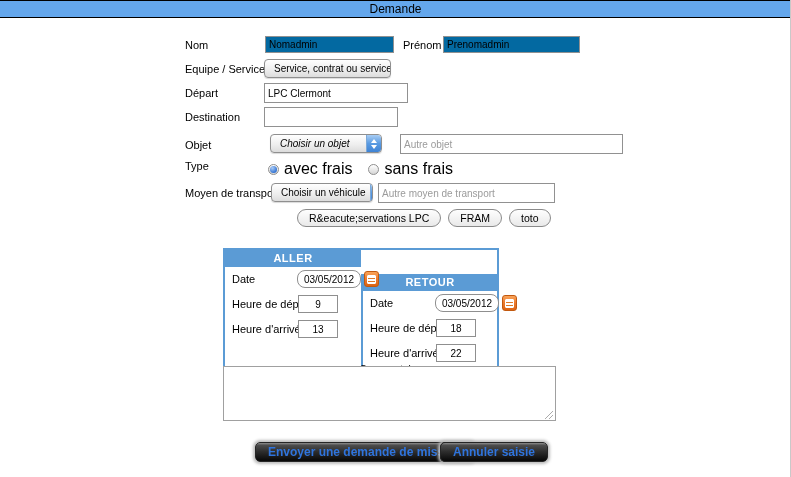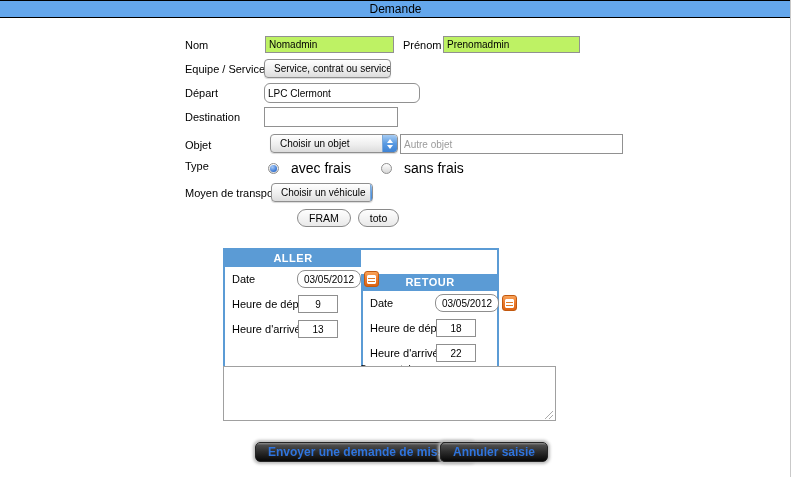--- a/index.html
+++ b/index.html
@@ -16,40 +16,40 @@
     text-align:center; line-height:16px; font-size:12px;
   }
   
   .lbl { position:absolute; white-space:nowrap; font-size:11px; }
   
   .txt {
     position:absolute; border:1px solid #919191; background:#fff;
     font-family:"Liberation Sans", sans-serif; font-size:10px; color:#000;
     padding:0 3px; outline:none;
   }
-  .txt.readonly { background:#bef264; }
+  .txt.readonly { background:#0369a1; }
   .txt::placeholder { color:#9b9b9b; }
   
   .macselect {
     position:absolute; height:19px; display:flex; align-items:center;
     border:1px solid #8f8f8f; border-radius:4px;
     background:linear-gradient(#ffffff,#ededed 60%,#dcdcdc);
     box-shadow:0 1px 1px rgba(0,0,0,0.15); cursor:default; overflow:hidden;
   }
   .macselect .val { flex:1; padding:0 4px 0 9px; font-size:10px; white-space:nowrap; }
   .macselect .stepper {
     width:15px; align-self:stretch; flex:none;
     background:linear-gradient(#a8cdf4,#5a9be2 50%,#3f83d4);
     border-left:1px solid #7da9d8; border-radius:0 3px 3px 0;
     display:flex; flex-direction:column; justify-content:center; align-items:center; gap:2px;
   }
   .arr-up { width:0; height:0; border-left:3px solid transparent; border-right:3px solid transparent; border-bottom:4px solid #fff; }
   .arr-dn { width:0; height:0; border-left:3px solid transparent; border-right:3px solid transparent; border-top:4px solid #fff; }
   
-  .radio-row { position:absolute; display:flex; align-items:center; gap:12px; font-size:14px; }
+  .radio-row { position:absolute; display:flex; align-items:center; gap:5px; font-size:16px; }
   .radio {
     width:11px; height:11px; border:1px solid #8f8f8f; border-radius:50%;
     background:linear-gradient(#fff,#d6d6d6); display:inline-block; position:relative; flex:none;
   }
   .radio.checked::after {
     content:""; position:absolute; left:1px; top:1px; width:7px; height:7px; border-radius:50%;
     background:radial-gradient(circle at 35% 30%, #a9cbf7, #2e6fd0 75%);
   }
   .radio-gap { width:6px; }
   
@@ -122,27 +122,27 @@
   <div class="lbl" style="left:403px; top:39px;">Prénom</div>
   <input class="txt readonly" style="left: 443px; top: 36px; width: 137px; height: 17px;" value="Prenomadmin">
 
   <div class="lbl" style="left:185px; top:63px;">Equipe / Service</div>
   <div class="macselect" style="left:264px; top:59px; width:127px;">
     <span class="val">Service, contrat ou service</span>
 
   </div>
 
   <div class="lbl" style="left:185px; top:87px;">Départ</div>
-  <input class="txt" style="left: 264px; top: 83px; width: 156px; height: 20px; border-radius: 6px;" value="LPC Clermont">
+  <input class="txt" style="left: 264px; top: 83px; width: 144px; height: 20px;" value="LPC Clermont">
 
   <div class="lbl" style="left:185px; top:111px;">Destination</div>
   <input class="txt" style="left: 264px; top: 107px; width: 134px; height: 20px;" value="">
 
   <div class="lbl" style="left:185px; top:139px;">Objet</div>
-  <div class="macselect" style="left:270px; top:134px; width:128px;">
+  <div class="macselect" style="left:270px; top:134px; width:112px;font-style:italic;">
     <span class="val">Choisir un objet</span>
     <span class="stepper">
         <span class="arr-up"></span>
         <span class="arr-dn"></span>
       </span>
   </div>
   <input class="txt" style="left: 400px; top: 134px; width: 223px; height: 20px;" placeholder="Autre objet">
 
   <div class="lbl" style="left:185px; top:160px;">Type</div>
   <div class="radio-row" style="left:268px; top:160px;">
@@ -151,22 +151,24 @@
     <span class="radio-gap"></span>
     <span class="radio"></span>
     <span>sans frais</span>
   </div>
 
   <div class="lbl" style="left:185px; top:187px;">Moyen de transport</div>
   <div class="macselect" style="left:271px; top:183px; width:102px;">
     <span class="val">Choisir un véhicule</span>
     <span class="stepper"></span>
   </div>
+  <input class="txt" style="left: 378px; top: 183px; width: 177px; height: 20px;" placeholder="Autre moyen de transport">
 
   <div class="pillrow" style="left:297px; top:209px;">
+    <button class="pill">R&amp;eacute;servations LPC</button>
     <button class="pill">FRAM</button>
     <button class="pill">toto</button>
   </div>
 
   <div class="sched">
     <div class="col">
       <div class="head">ALLER</div>
       <div class="row">
         <span class="lab">Date</span>
         <input class="cellinput dateinput" value="03/05/2012" style="">

